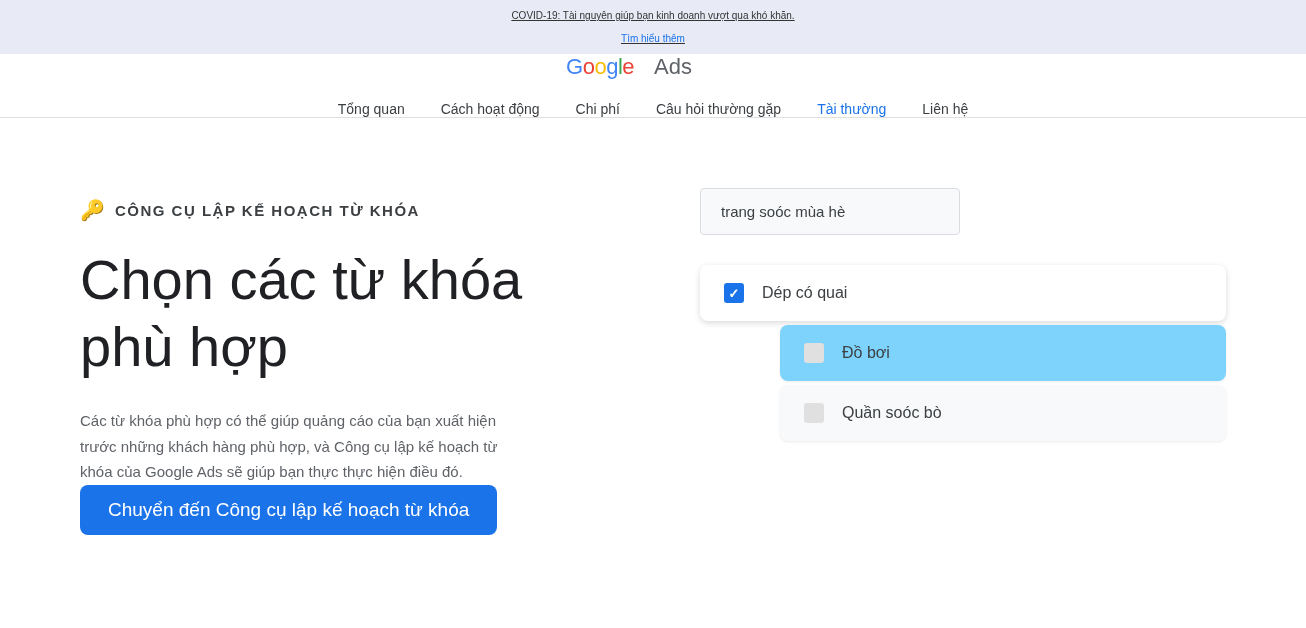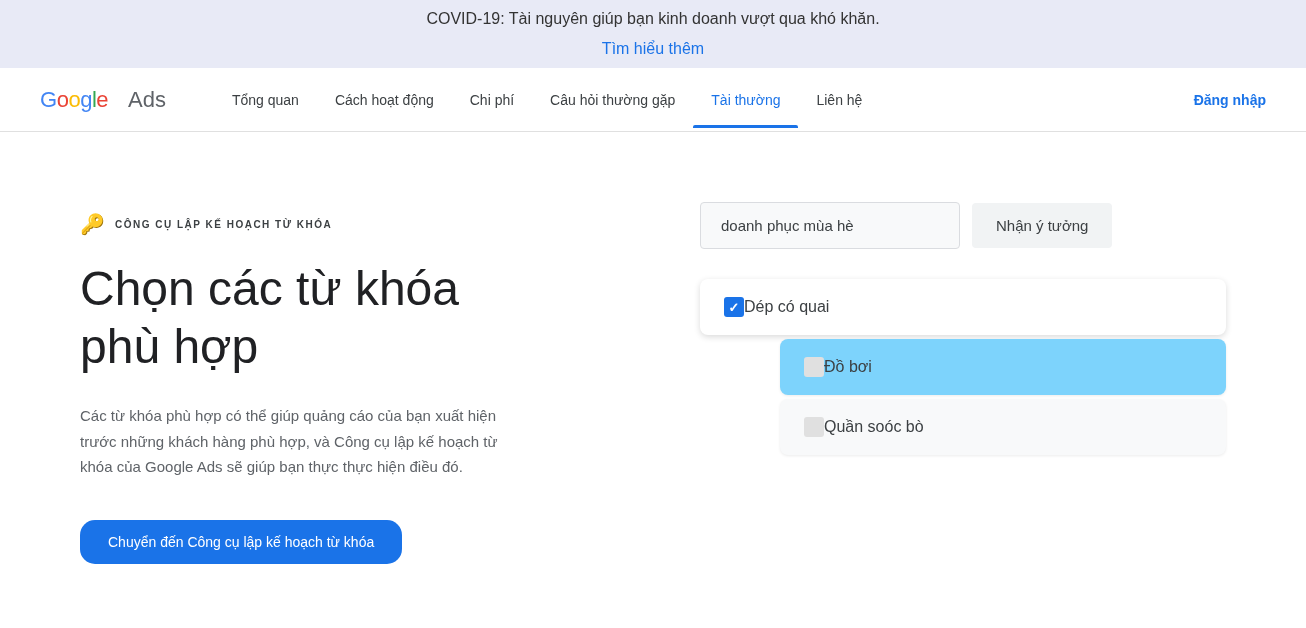--- a/index.html
+++ b/index.html
@@ -3,38 +3,40 @@
   <meta charset="utf-8">
   <style>
     * { margin: 0; padding: 0; box-sizing: border-box; }
     body { font-family: 'Google Sans', Arial, sans-serif; background: #fff; width: 1306px; min-height: 628px; overflow-x: hidden; }
 
     
     .top-banner {
       background: #e8eaf6;
       text-align: center;
       padding: 10px 20px;
-      font-size: 16px;
+      font-size: 10px;
       color: #333;
+      text-decoration: underline;
     }
     .top-banner a {
       color: #1a73e8;
       text-decoration: none;
       display: block;
       margin-top: 12px;
     }
 
     
     .header {
       display: flex;
       align-items: center;
       padding: 0 40px;
       height: 64px;
       border-bottom: 1px solid #e0e0e0;
       background: #fff;
+      flex-direction: column;
     }
     .logo {
       display: flex;
       align-items: center;
       margin-right: 48px;
       text-decoration: none;
     }
     .logo-google {
       font-size: 22px;
       font-weight: 400;
@@ -110,48 +112,47 @@
     .tool-label {
       display: flex;
       align-items: center;
       gap: 10px;
       margin-bottom: 24px;
     }
     .tool-icon {
       font-size: 20px;
     }
     .tool-label-text {
-      font-size: 10px;
+      font-size: 15px;
       font-weight: 600;
       letter-spacing: 1.5px;
       color: #3c4043;
       text-transform: uppercase;
     }
     .main-heading {
-      font-size: 48px;
+      font-size: 56px;
       font-weight: 400;
       color: #202124;
       line-height: 1.2;
       margin-bottom: 28px;
     }
     .main-description {
       font-size: 15px;
       color: #5f6368;
       line-height: 1.7;
       max-width: 420px;
-      margin-bottom: 40px;
     }
     .cta-button {
       background: #1a73e8;
       color: #fff;
       border: none;
       padding: 14px 28px;
-      font-size: 14px;
+      font-size: 19px;
       font-weight: 500;
-      border-radius: 15px;
+      border-radius: 8px;
       cursor: pointer;
       display: inline-block;
       text-decoration: none;
     }
 
     
     .right-content {
       flex: 1;
       position: relative;
       display: flex;
@@ -201,21 +202,21 @@
       width: 100%;
       position: relative;
     }
 
     .keyword-card {
       background: #fff;
       border-radius: 8px;
       padding: 18px 24px;
       display: flex;
       align-items: center;
-      gap: 0;
+      gap: 18px;
       font-size: 16px;
       color: #3c4043;
       margin-bottom: 4px;
       box-shadow: 0 1px 3px rgba(0,0,0,0.1);
     }
     .keyword-card.checked {
       background: #fff;
       box-shadow: 0 2px 6px rgba(0,0,0,0.15);
     }
     .keyword-card.unchecked-1 {
@@ -290,22 +291,21 @@
       <span>Chọn các từ khóa</span><br>
       <span>phù hợp</span>
     </h1>
     <p class="main-description">Các từ khóa phù hợp có thể giúp quảng cáo của bạn xuất hiện trước những khách hàng phù hợp, và Công cụ lập kế hoạch từ khóa của Google Ads sẽ giúp bạn thực thực hiện điều đó.</p>
     <a href="#" class="cta-button">Chuyển đến Công cụ lập kế hoạch từ khóa</a>
   </div>
 
   <div class="right-content">
 
     <div class="search-bar-area">
-      <div class="search-input-box">doanh phục mùa hè</div>
-      <button class="get-ideas-button">Nhận ý tưởng</button>
+      <div class="search-input-box">trang soóc mùa hè</div>
     </div>
 
     <div class="keyword-cards">
 
       <div class="keyword-card checked">
         <div class="checkbox-checked"></div>
         <span>Dép có quai</span>
       </div>
 
       <div class="keyword-card unchecked-1">

